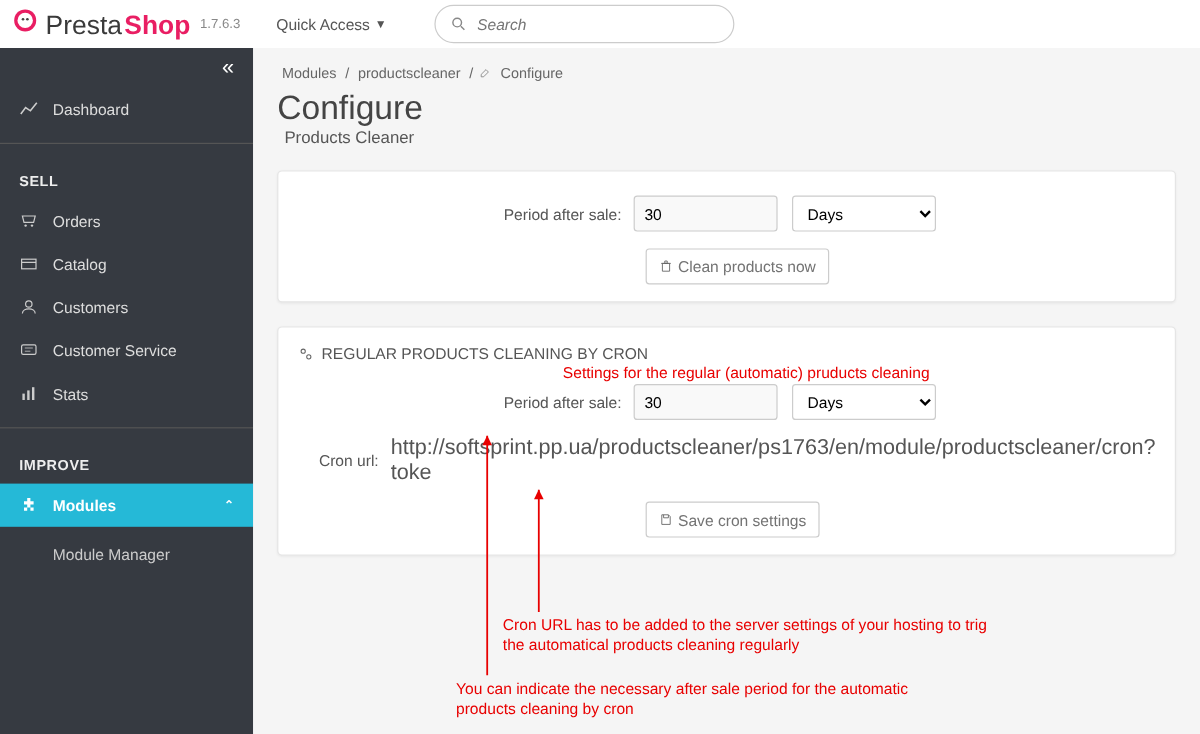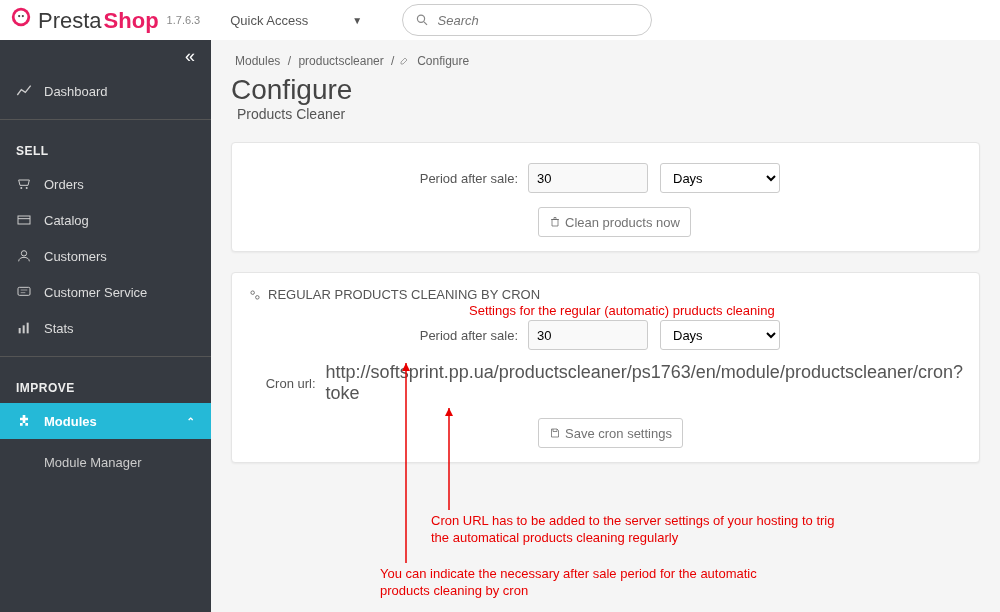--- a/index.html
+++ b/index.html
@@ -3,21 +3,21 @@
 <meta charset="utf-8">
 <style>
 * { margin: 0; padding: 0; box-sizing: border-box; font-family: -apple-system, BlinkMacSystemFont, "Segoe UI", Helvetica, Arial, sans-serif; }
 body { width: 1000px; height: 612px; overflow: hidden; background: #fff; position: relative; }
 .topbar { height: 40px; display: flex; align-items: center; padding: 0 10px; background: #fff; }
 .logo { display: flex; align-items: baseline; gap: 2px; }
 .logo-img { width: 22px; height: 22px; margin-right: 4px; }
 .logo-presta { font-size: 22px; font-weight: 400; color: #3a3a3a; }
 .logo-shop { font-size: 22px; font-weight: 700; color: #e91e63; }
 .version { font-size: 11px; color: #888; margin-left: 8px; }
-.quick-access { margin-left: 30px; font-size: 13px; color: #555; cursor: pointer; display: flex; align-items: center; gap: 40px; }
+.quick-access { margin-left: 30px; font-size: 13px; color: #555; cursor: pointer; display: flex; align-items: center; }
 .search-wrap { margin-left: 40px; display: flex; align-items: center; border: 1px solid #ccc; border-radius: 20px; height: 32px; width: 250px; padding: 0 12px; }
 .search-wrap input { border: none; outline: none; font-size: 13px; width: 100%; color: #555; font-style: italic; }
 .layout { display: flex; height: 572px; }
 .sidebar { width: 211px; background: #363a41; color: #ddd; flex-shrink: 0; overflow: hidden; }
 .collapse-bar { text-align: right; padding: 6px 16px; color: #fff; font-size: 18px; cursor: pointer; }
 .nav-item { display: flex; align-items: center; padding: 10px 16px; font-size: 13px; color: #ddd; cursor: pointer; gap: 12px; }
 .nav-item.active { background: #25b9d7; color: #fff; font-weight: 600; }
 .nav-section { padding: 14px 16px 8px; font-size: 12px; font-weight: 700; color: #eee; letter-spacing: 0.5px; }
 .nav-sub { padding: 16px 16px 8px 44px; font-size: 13px; color: #ccc; cursor: pointer; }
 .divider { border-top: 1px solid #555; margin: 10px 0; }
@@ -178,21 +178,21 @@
         <button class="btn">
           <svg width="12" height="12" viewBox="0 0 24 24">
               <path d="M5 4h11l3 3v13H5z M8 4v5h8V4" fill="none" stroke="#666" stroke-width="1.5"></path>
             </svg>
           <span>Save cron settings</span>
         </button>
       </div>
     </div>
 
     <div class="annot" style="left:258px;top:263px">Settings for the regular (automatic) pruducts cleaning</div>
-    <div class="annot" style="left:220px;top:473px;width:410px">Cron URL has to be added to the server settings of your hosting to trig the automatical products cleaning regularly</div>
+    <div class="annot" style="left:208px;top:473px;width:410px">Cron URL has to be added to the server settings of your hosting to trig the automatical products cleaning regularly</div>
     <div class="annot" style="left:169px;top:526px;width:380px">You can indicate the necessary after sale period for the automatic products cleaning by cron</div>
 
     <svg class="arrow" style="left:187px;top:323px" width="16" height="200">
         <line x1="8" y1="0" x2="8" y2="200" stroke="#e80000" stroke-width="1.5"></line>
         <polygon points="8,0 4,8 12,8" fill="#e80000"></polygon>
       </svg>
     <svg class="arrow" style="left:230px;top:368px" width="16" height="102">
         <line x1="8" y1="0" x2="8" y2="102" stroke="#e80000" stroke-width="1.5"></line>
         <polygon points="8,0 4,8 12,8" fill="#e80000"></polygon>
       </svg>

